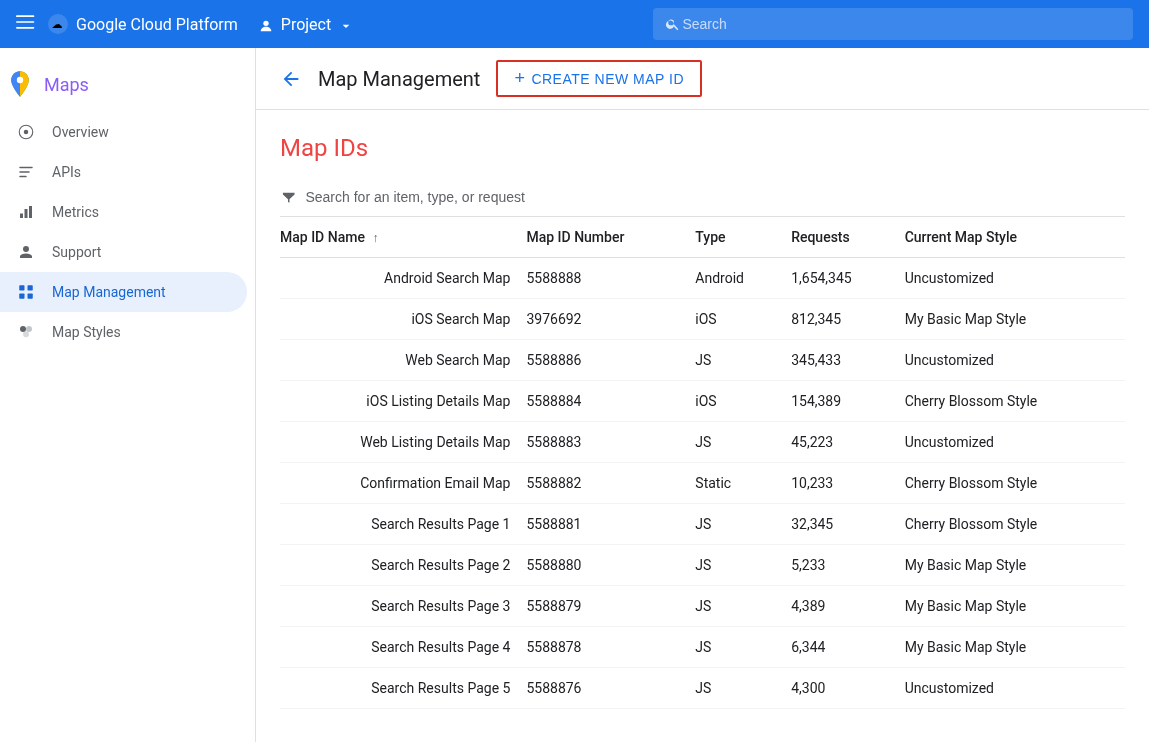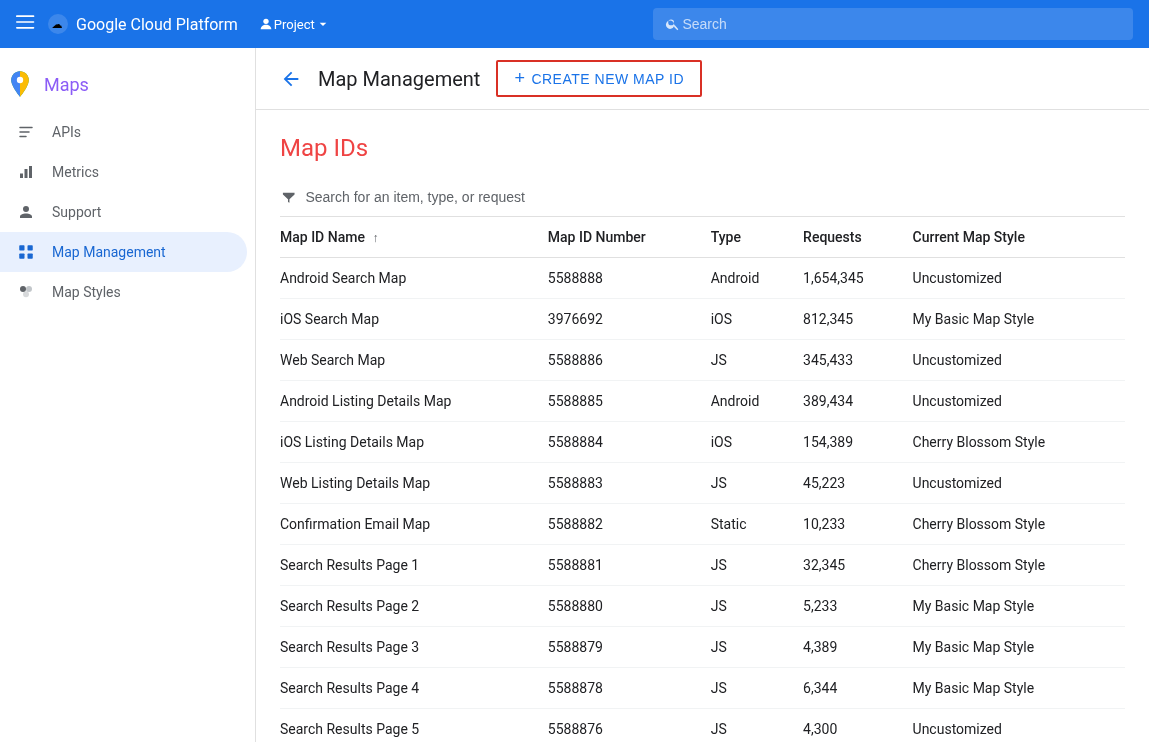--- a/index.html
+++ b/index.html
@@ -13,21 +13,21 @@
       align-items: center;
       padding: 0 16px;
       gap: 12px;
       position: fixed;
       top: 0; left: 0; right: 0;
       z-index: 100;
     }
     .topbar-menu { color: #fff; font-size: 20px; cursor: pointer; }
     .topbar-logo { color: #fff; font-size: 16px; font-weight: 400; display: flex; align-items: center; gap: 8px; }
     .topbar-logo svg { width: 20px; height: 20px; }
-    .topbar-project { color: #fff; font-size: 13px; display: flex; align-items: center; gap: 0; margin-left: 8px; cursor: pointer; }
+    .topbar-project { color: #fff; font-size: 16px; display: flex; align-items: flex-end; gap: 7px; margin-left: 8px; cursor: pointer; }
     .topbar-project svg { width: 16px; height: 16px; }
     .topbar-search {
       margin-left: auto;
       background: rgba(255,255,255,0.15);
       border: none;
       border-radius: 4px;
       height: 32px;
       width: 480px;
       display: flex;
       align-items: center;
@@ -179,21 +179,21 @@
       white-space: nowrap;
     }
     thead th:first-child { padding-left: 0; }
     tbody tr {
       border-bottom: 1px solid #f1f3f4;
     }
     tbody td {
       padding: 12px 16px 12px 0;
       color: #202124;
     }
-    tbody td:first-child { padding-left: 0; }
+    tbody td:first-child { padding-left: 0; text-align: right; }
 
     .sort-icon { display: inline-block; margin-left: 4px; font-size: 12px; color: #5f6368; }
   </style>
 </head>
 <body>
 
 <div class="topbar">
   <span class="topbar-menu">
     <svg viewBox="0 0 24 24" fill="white" width="20" height="20">
         <rect y="4" width="22" height="2" rx="1"></rect>
@@ -234,20 +234,29 @@
       <svg width="32" height="32" viewBox="0 0 40 40">
         <rect width="40" height="40" rx="4" fill="white"></rect>
         <path d="M20 4C14 4 9 9 9 15c0 8 11 21 11 21s11-13 11-21c0-6-5-11-11-11z" fill="#34A853"></path>
         <path d="M9 15c0-6 5-11 11-11V36S9 23 9 15z" fill="#4285F4"></path>
         <path d="M31 15c0 8-11 21-11 21V4c6 0 11 5 11 11z" fill="#FBBC04"></path>
         <circle cx="20" cy="15" r="4" fill="white"></circle>
       </svg>
       <span>Maps</span>
     </div>
 
+    <div class="sidebar-item">
+      <span class="icon">
+        <svg viewBox="0 0 24 24" width="18" height="18" fill="#5f6368">
+            <circle cx="12" cy="12" r="9" stroke="#5f6368" stroke-width="1.5" fill="none"></circle>
+            <circle cx="12" cy="12" r="3" fill="#5f6368"></circle>
+          </svg>
+      </span>
+      <span>Overview</span>
+    </div>
 
     <div class="sidebar-item">
       <span class="icon">
         <svg viewBox="0 0 24 24" width="18" height="18" fill="#5f6368">
             <rect x="3" y="5" width="18" height="2" rx="1"></rect>
             <rect x="3" y="11" width="14" height="2" rx="1"></rect>
             <rect x="3" y="17" width="10" height="2" rx="1"></rect>
           </svg>
       </span>
       <span>APIs</span>
@@ -359,27 +368,20 @@
       <td>My Basic Map Style</td>
     </tr>
             <tr>
       <td>Web Search Map</td>
       <td>5588886</td>
       <td>JS</td>
       <td>345,433</td>
       <td>Uncustomized</td>
     </tr>
             <tr>
-      <td>Android Listing Details Map</td>
-      <td>5588885</td>
-      <td>Android</td>
-      <td>389,434</td>
-      <td>Uncustomized</td>
-    </tr>
-            <tr>
       <td>iOS Listing Details Map</td>
       <td>5588884</td>
       <td>iOS</td>
       <td>154,389</td>
       <td>Cherry Blossom Style</td>
     </tr>
             <tr>
       <td>Web Listing Details Map</td>
       <td>5588883</td>
       <td>JS</td>

